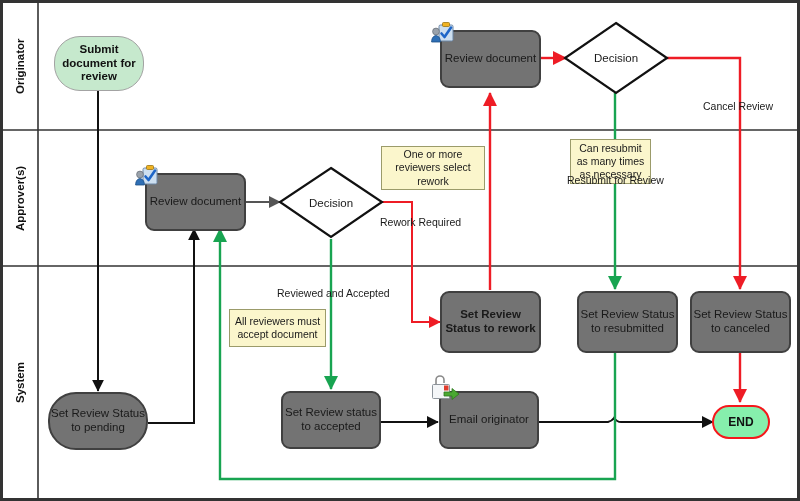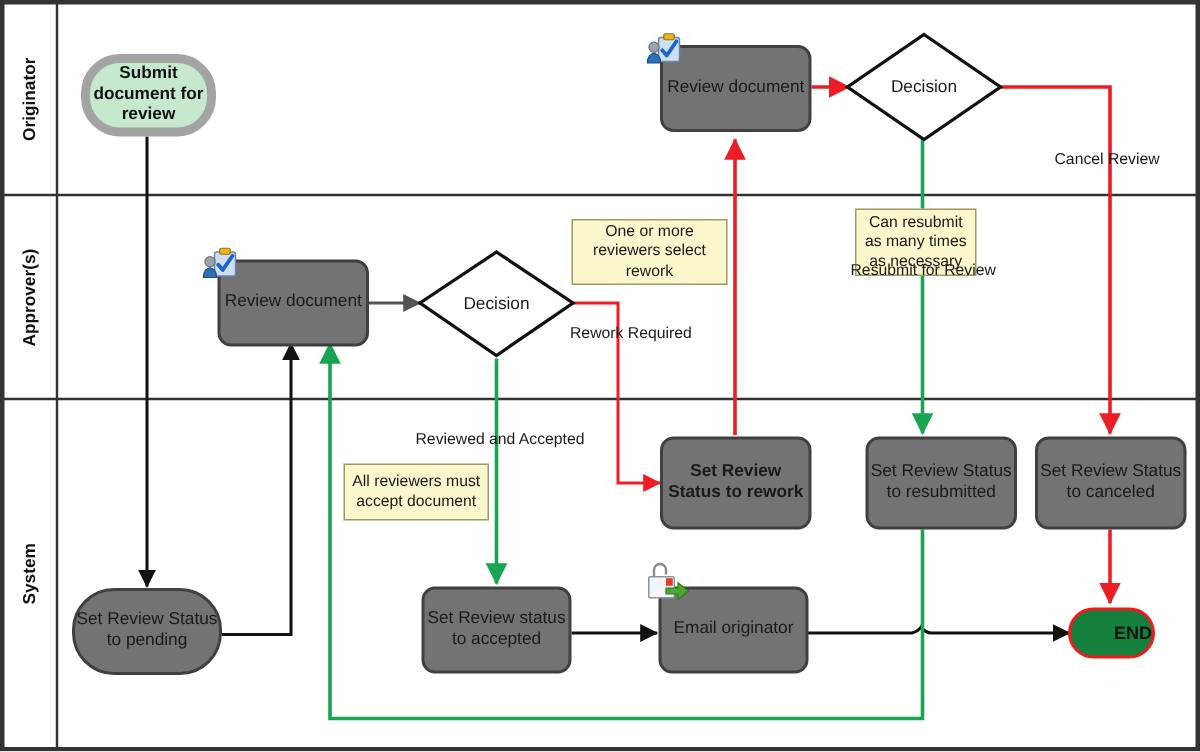--- a/index.html
+++ b/index.html
@@ -34,34 +34,33 @@
   }
   .task {
     background: #737373;
     border: 2px solid #404040;
     border-radius: 9px;
     font-size: 11.5px;
     color: #1a1a1a;
   }
   .terminator-start {
     background: #c6e9cd;
-    border: 6px solid #a3a3a3;
+    border: 1px solid #a3a3a3;
     border-radius: 26px;
     font-size: 11.5px;
     font-weight: bold;
     color: #111111;
   }
   .terminator-end {
-    background: #15803d;
+    background: #86efac;
     border: 2px solid #f5171b;
     border-radius: 18px;
     font-size: 12px;
     font-weight: bold;
     color: #111111;
-    justify-content: flex-end;
   }
   .decision-wrap {
     position: absolute;
     z-index: 5;
   }
   .decision-label {
     position: absolute;
     left: 0; top: 0;
     width: 100%;
     height: 100%;

